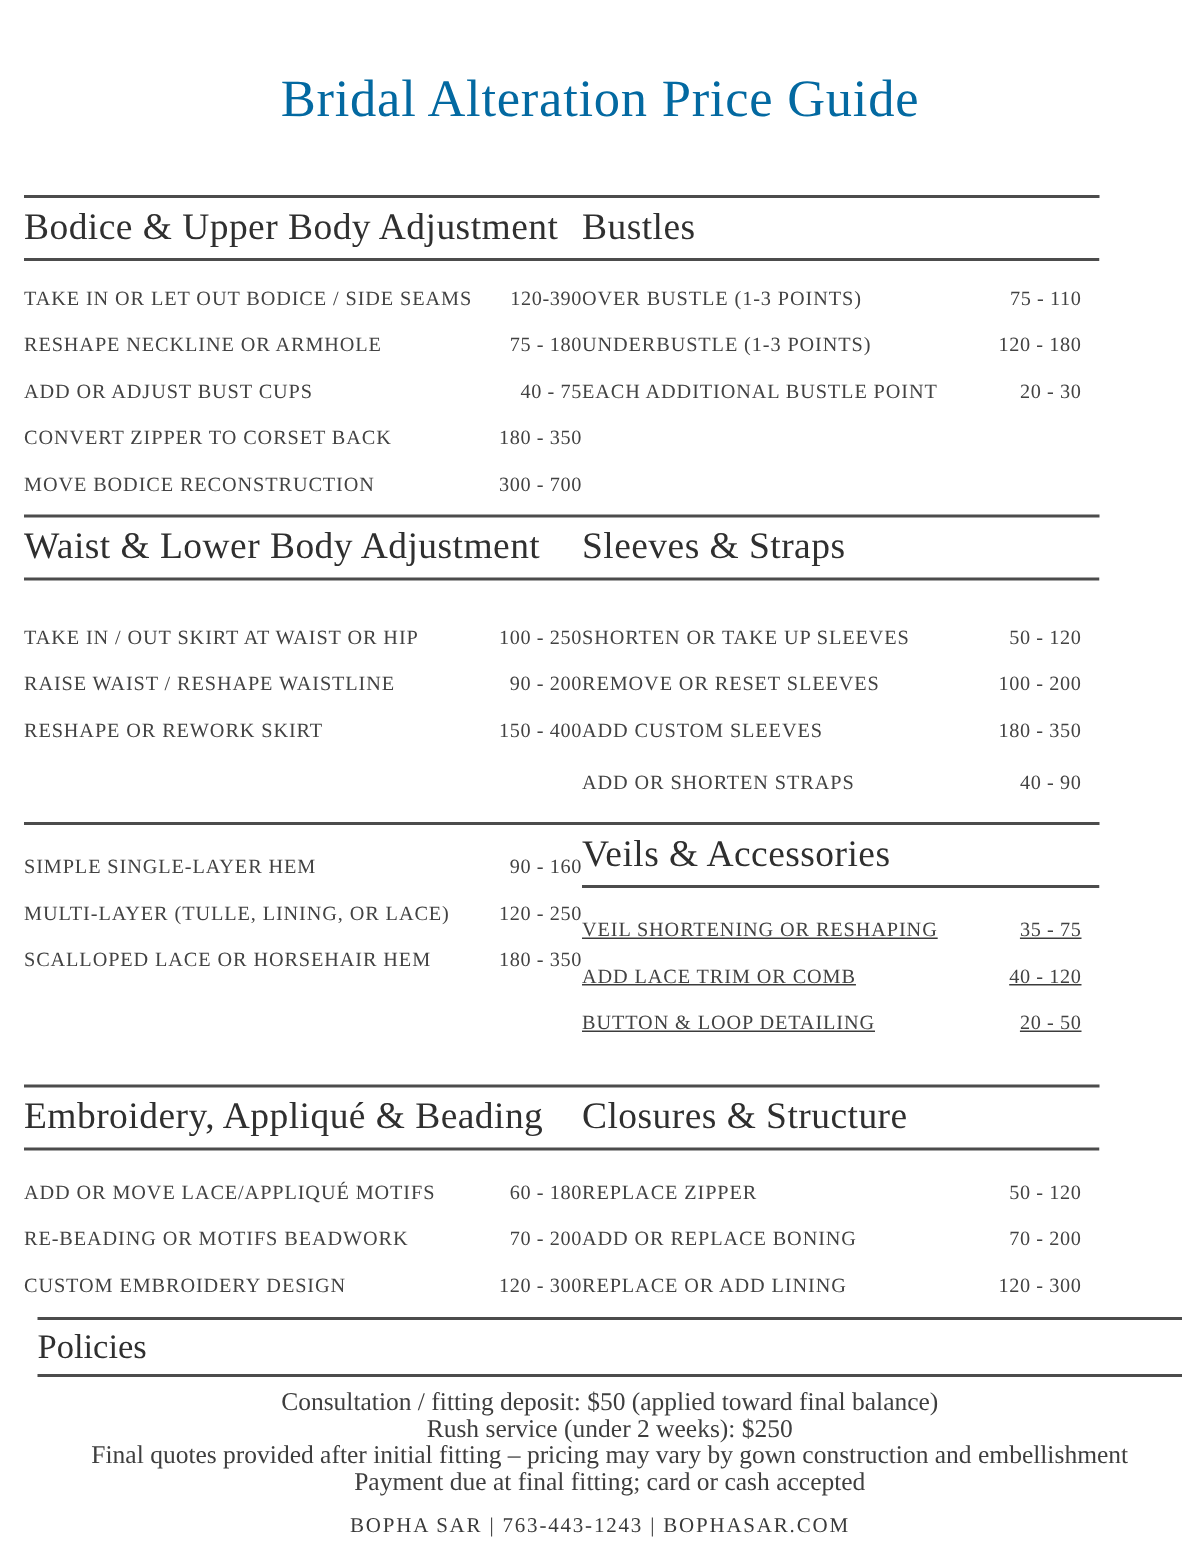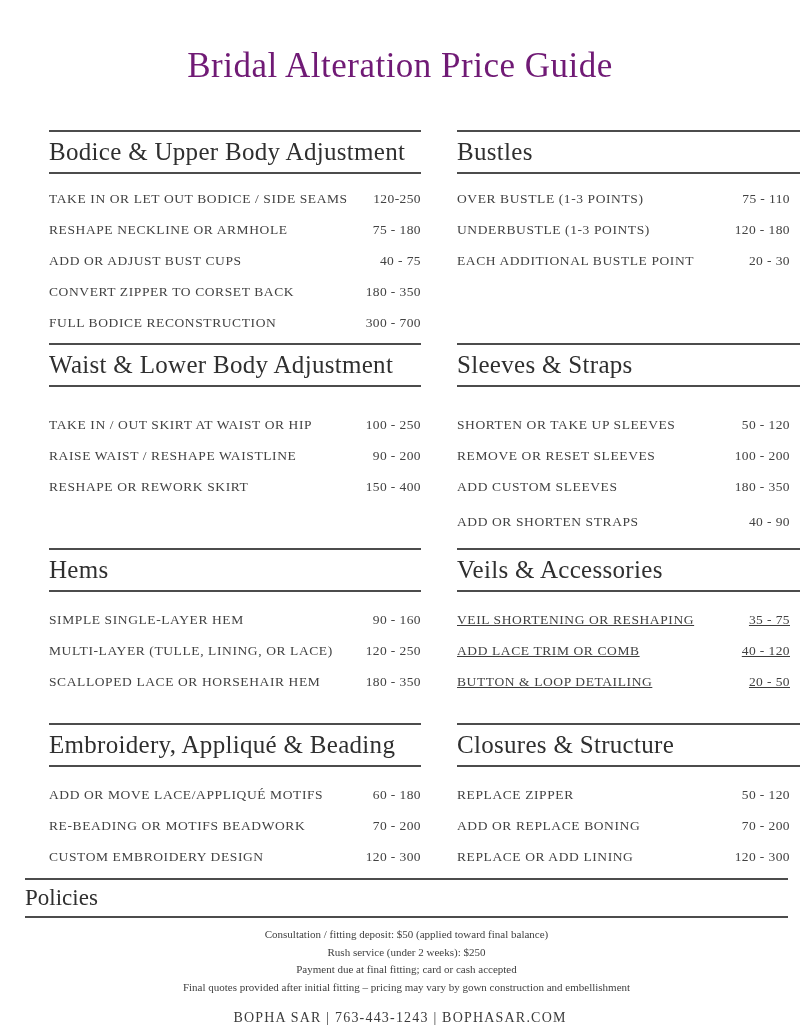--- a/index.html
+++ b/index.html
@@ -13,28 +13,27 @@
     overflow: hidden;
     font-family: "Liberation Serif", "DejaVu Serif", serif;
     color: #3c3c3c;
   }
   .page-title {
     margin: 45px 0 0 0;
     text-align: center;
     font-size: 35px;
     font-weight: normal;
     letter-spacing: 0.5px;
-    color: #701a75;
+    color: #0369a1;
     line-height: 42px;
   }
   .columns {
-    margin: 43px 14px 0 49px;
+    margin: 43px 14px 0 16px;
     display: grid;
     grid-template-columns: 372px 345px;
-    column-gap: 36px;
     grid-template-rows: 213px 205px 175px 155px;
   }
   .section {
     border-top: 2px solid #4c4c4c;
     overflow: hidden;
   }
   .section-title {
     margin: 0;
     font-size: 25px;
     font-weight: normal;
@@ -72,21 +71,21 @@
     color: #2f2f2f;
     line-height: 36px;
     border-bottom: 2px solid #4c4c4c;
   }
   .policy-lines {
     padding-top: 8px;
     text-align: center;
   }
   .policy-lines p {
     margin: 0;
-    font-size: 11px;
+    font-size: 17px;
     line-height: 17.5px;
     color: #3e3e3e;
   }
   .footer {
     margin-top: 14px;
     text-align: center;
     font-size: 14px;
     letter-spacing: 1.2px;
     color: #3a3a3a;
   }
@@ -96,36 +95,36 @@
 
 <h1 class="page-title">Bridal Alteration Price Guide</h1>
 
 <div class="columns">
 
   <div class="section col-left" style="grid-column:1; grid-row:1;">
     <h2 class="section-title">Bodice &amp; Upper Body Adjustment</h2>
     <div class="items">
       <div class="item">
         <span>TAKE IN OR LET OUT BODICE / SIDE SEAMS</span>
-        <span class="price">120-250</span>
+        <span class="price">120-390</span>
       </div>
       <div class="item">
         <span>RESHAPE NECKLINE OR ARMHOLE</span>
         <span class="price">75 - 180</span>
       </div>
       <div class="item">
         <span>ADD OR ADJUST BUST CUPS</span>
         <span class="price">40 - 75</span>
       </div>
       <div class="item">
         <span>CONVERT ZIPPER TO CORSET BACK</span>
         <span class="price">180 - 350</span>
       </div>
       <div class="item">
-        <span>FULL BODICE RECONSTRUCTION</span>
+        <span>MOVE BODICE RECONSTRUCTION</span>
         <span class="price">300 - 700</span>
       </div>
     </div>
   </div>
 
   <div class="section col-right" style="grid-column:2; grid-row:1;">
     <h2 class="section-title">Bustles</h2>
     <div class="items">
       <div class="item">
         <span>OVER BUSTLE (1-3 POINTS)</span>
@@ -176,21 +175,20 @@
         <span class="price">180 - 350</span>
       </div>
       <div class="item" style="margin-top:4px;">
         <span>ADD OR SHORTEN STRAPS</span>
         <span class="price">40 - 90</span>
       </div>
     </div>
   </div>
 
   <div class="section col-left" style="grid-column:1; grid-row:3;">
-    <h2 class="section-title">Hems</h2>
     <div class="items" style="padding-top:12px;">
       <div class="item">
         <span>SIMPLE SINGLE-LAYER HEM</span>
         <span class="price">90 - 160</span>
       </div>
       <div class="item">
         <span>MULTI-LAYER (TULLE, LINING, OR LACE)</span>
         <span class="price">120 - 250</span>
       </div>
       <div class="item">
@@ -254,18 +252,18 @@
     </div>
   </div>
 
 </div>
 
 <div class="policies">
   <h2 class="policies-title">Policies</h2>
   <div class="policy-lines">
     <p>Consultation / fitting deposit: $50 (applied toward final balance)</p>
     <p>Rush service (under 2 weeks): $250</p>
+    <p>Final quotes provided after initial fitting – pricing may vary by gown construction and embellishment</p>
     <p>Payment due at final fitting; card or cash accepted</p>
-    <p>Final quotes provided after initial fitting – pricing may vary by gown construction and embellishment</p>
   </div>
 </div>
 
 <div class="footer">BOPHA SAR | 763-443-1243 | BOPHASAR.COM</div>
 
 </body></html>

